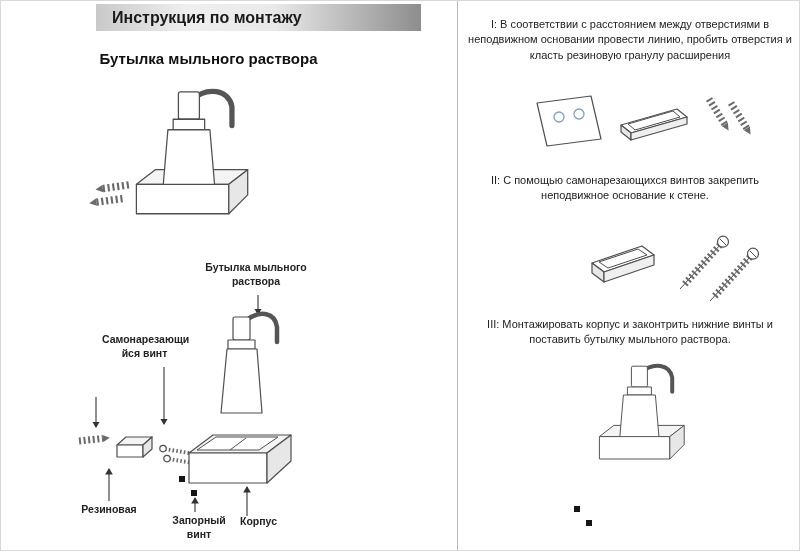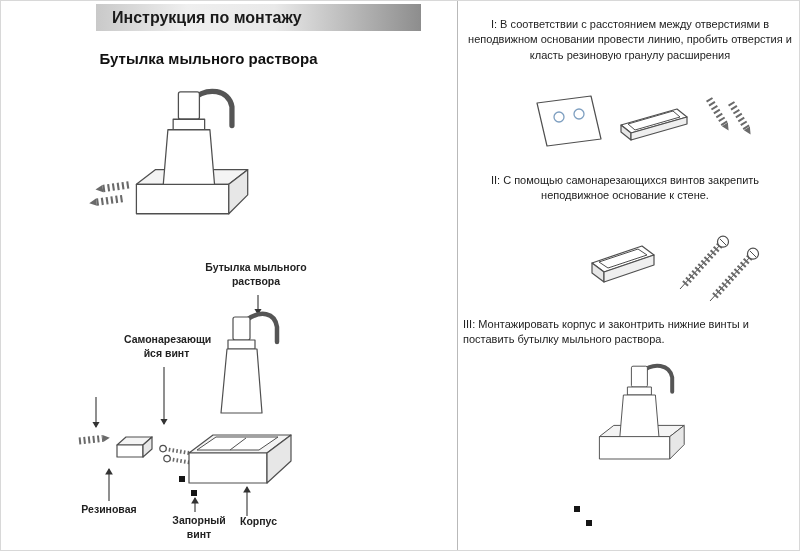--- a/index.html
+++ b/index.html
@@ -117,21 +117,21 @@
         <line x1="209" y1="193" x2="225" y2="181" class="ln"></line>
         <rect x="168" y="196" width="78" height="30" class="shape"></rect>
         <polygon points="246,196 270,178 270,204 246,226" class="shape face-side"></polygon>
       </g>
 
       <rect x="158" y="219" width="6" height="6" class="blk"></rect>
       <rect x="170" y="233" width="6" height="6" class="blk"></rect>
     </svg>
 
     <div class="lbl" style="left:170px;top:4px;width:130px;text-align:center">Бутылка мыльного раствора</div>
-    <div class="lbl" style="left:103px;top:76px;width:85px;text-align:center">Самонарезающи йся винт</div>
+    <div class="lbl" style="left:81px;top:76px;width:85px;text-align:center">Самонарезающи йся винт</div>
     <div class="lbl" style="left:48px;top:246px;width:80px;text-align:center">Резиновая</div>
     <div class="lbl" style="left:146px;top:257px;width:64px;text-align:center">Запорный винт</div>
     <div class="lbl" style="left:206px;top:258px;width:50px;text-align:right">Корпус</div>
   </div>
 
   <div class="step-text" style="left:462px;top:16px;width:334px;text-align:center">I: В соответствии с расстоянием между отверстиями в неподвижном основании провести линию, пробить отверстия и класть резиновую гранулу расширения</div>
 
   <svg class="abs" style="left:530px;top:86px" width="225" height="76" viewBox="0 0 225 76">
     <g>
       <polygon points="6,16 60,9 70,52 16,59" class="shape"></polygon>
@@ -172,21 +172,21 @@
       <line x1="134" y1="16" x2="140" y2="22" class="ln"></line>
     </g>
     <g>
       <line x1="164" y1="34" x2="124" y2="78" class="ln"></line>
       <line x1="164" y1="34" x2="128" y2="74" class="rib"></line>
       <circle cx="167" cy="30.7" r="5.5" class="shape"></circle>
       <line x1="164" y1="28" x2="170" y2="34" class="ln"></line>
     </g>
   </svg>
 
-  <div class="step-text" style="left:462px;top:316px;width:334px;text-align:left">III: Монтажировать корпус и законтрить нижние винты и поставить бутылку мыльного раствора.</div>
+  <div class="step-text" style="left:462px;top:316px;width:334px;text-align:center">III: Монтажировать корпус и законтрить нижние винты и поставить бутылку мыльного раствора.</div>
 
   <svg class="abs" style="left:560px;top:354px" width="160" height="136" viewBox="0 0 200 170">
     <g>
       <path d="M100,22 C116,8 136,12 139,28 L139,46" class="spout"></path>
       <rect x="88" y="14" width="20" height="26" rx="2" class="shape"></rect>
       <rect x="83" y="40" width="30" height="10" class="shape"></rect>
     </g>
     <polygon points="48,102 136,102 154,88 66,88" class="shape face-top"></polygon>
     <polygon points="78,50 118,50 123,109 73,109" class="shape"></polygon>
     <g>

